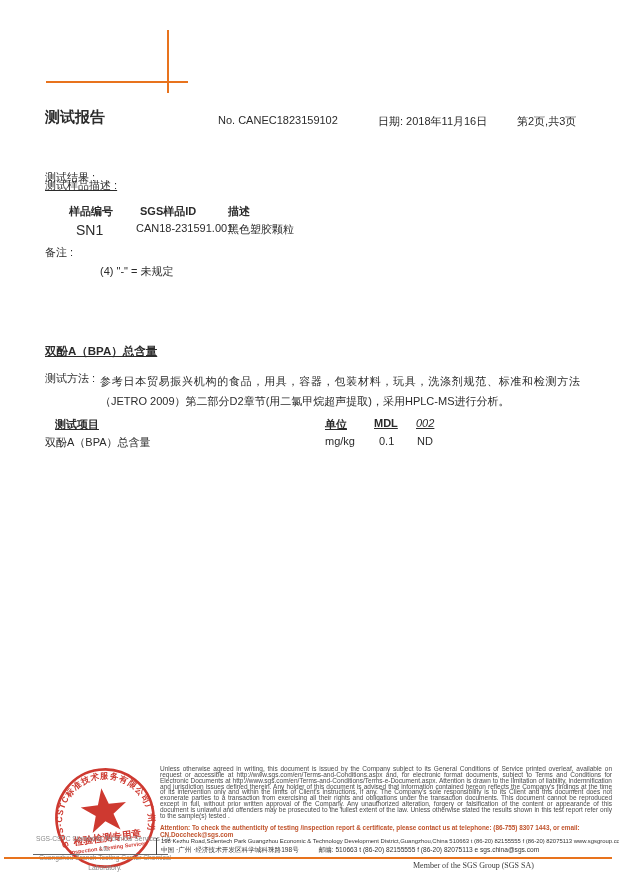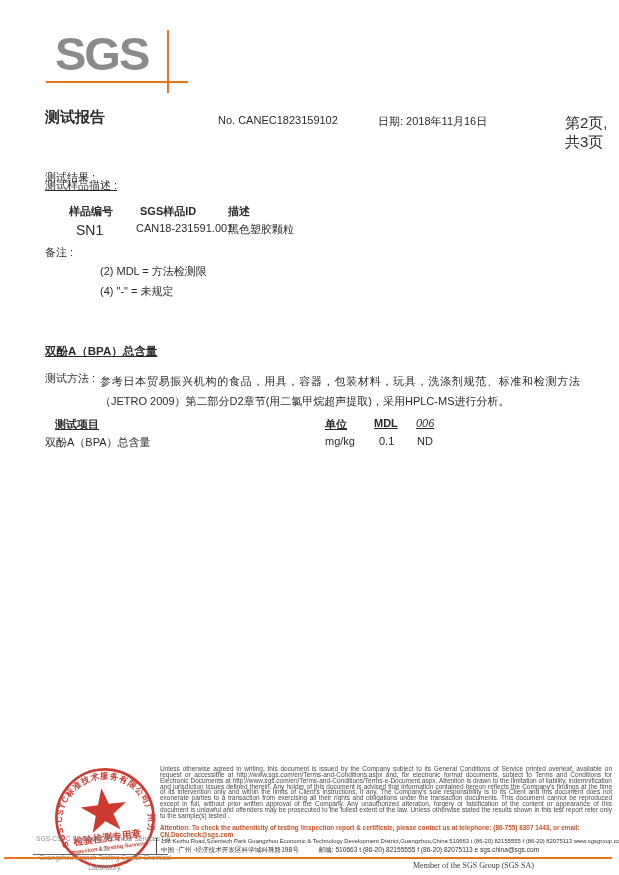--- a/index.html
+++ b/index.html
@@ -9,21 +9,21 @@
 
   
   .logo-text { position:absolute; left:55px; top:26px; font-size:47px; font-weight:800; letter-spacing:-2px; color:#8b8b8b; font-family:"Liberation Sans",sans-serif; }
   .logo-hline { position:absolute; left:46px; top:81px; width:142px; height:2px; background:#e8731d; }
   .logo-vline { position:absolute; left:167px; top:30px; width:2px; height:63px; background:#e8731d; }
 
   
   .report-title { position:absolute; left:45px; top:108px; font-size:15px; font-weight:bold; }
   .report-no { position:absolute; left:218px; top:114px; font-size:11px; }
   .report-date { position:absolute; left:378px; top:114px; font-size:11px; }
-  .report-page { position:absolute; left:517px; top:114px; font-size:15px;margin-left:48px; }
+  .report-page { position:absolute; left:517px; top:114px; font-size:11px; }
   .lbl { position:absolute; font-size:11px; }
   .u { text-decoration:underline; }
 
   
   .s-h1 { position:absolute; left:63px; top:204px; font-size:11px; font-weight:bold;margin-left:6px; }
   .s-h2 { position:absolute; left:140px; top:204px; font-size:11px; font-weight:bold; }
   .s-h3 { position:absolute; left:228px; top:204px; font-size:11px; font-weight:bold; }
   .s-c1 { position:absolute; left:76px; top:222px; font-size:14px; }
   .s-c2 { position:absolute; left:136px; top:222px; font-size:11px; }
   .s-c3 { position:absolute; left:228px; top:222px; font-size:11px; }
@@ -60,53 +60,51 @@
   .addr-en { position:absolute; left:161px; top:838px; width:455px; font-size:5.9px; color:#333; white-space:nowrap; }
   .addr-cn { position:absolute; left:161px; top:846px; width:455px; font-size:6.6px; color:#333; white-space:nowrap; }
   .footer-rule { position:absolute; left:4px; top:857px; width:608px; height:2px; background:#e8731d; }
   .member { position:absolute; left:413px; top:861px; font-size:8px; color:#3a3a3a;font-family:Liberation Serif, serif; }
 </style>
 </head>
 <body>
 
 <div class="page">
 
-  <div class="logo-text">SGS</div>
   <div class="logo-hline"></div>
   <div class="logo-vline"></div>
 
   <div class="report-title">测试报告</div>
   <div class="report-no">No. CANEC1823159102</div>
   <div class="report-date">日期: 2018年11月16日</div>
   <div class="report-page">第2页,共3页</div>
 
   <div class="lbl" style="left:45px; top:146px;margin-top:24px;">测试结果 :</div>
   <div class="lbl u" style="left:45px; top:178px;">测试样品描述 :</div>
 
   <div class="s-h1">样品编号</div>
   <div class="s-h2">SGS样品ID</div>
   <div class="s-h3">描述</div>
   <div class="s-c1">SN1</div>
   <div class="s-c2">CAN18-231591.001</div>
   <div class="s-c3">黑色塑胶颗粒</div>
 
   <div class="lbl" style="left:45px; top:245px;">备注 :</div>
   <div class="remarks">
-    <div>(2) MDL = 方法检测限</div>
     <div>(4) "-" = 未规定</div>
   </div>
 
   <div class="bpa-title">双酚A（BPA）总含量</div>
   <div class="method-label">测试方法 :</div>
   <div class="method-text">参考日本贸易振兴机构的食品，用具，容器，包装材料，玩具，洗涤剂规范、标准和检测方法（JETRO 2009）第二部分D2章节(用二氯甲烷超声提取)，采用HPLC-MS进行分析。</div>
 
   <div class="r-h1">测试项目</div>
   <div class="r-h2">单位</div>
   <div class="r-h3">MDL</div>
-  <div class="r-h4">006</div>
+  <div class="r-h4">002</div>
   <div class="r-c1">双酚A（BPA）总含量</div>
   <div class="r-c2">mg/kg</div>
   <div class="r-c3">0.1</div>
   <div class="r-c4">ND</div>
 
   <svg class="stamp" viewBox="0 0 120 120">
     <defs>
       <path id="ringArc" d="M 16,86 A 49,49 0 1 1 104,86" fill="none"></path>
     </defs>
     <circle cx="60" cy="60" r="55" fill="none" stroke="#c9241a" stroke-width="3"></circle>

